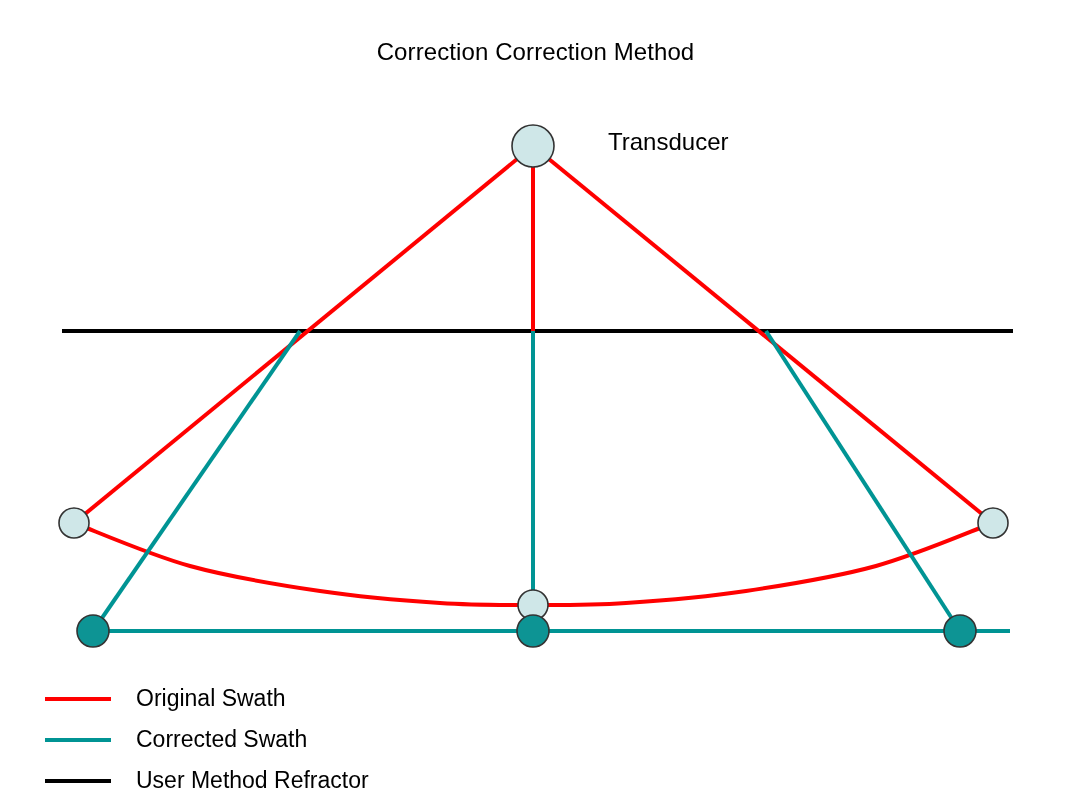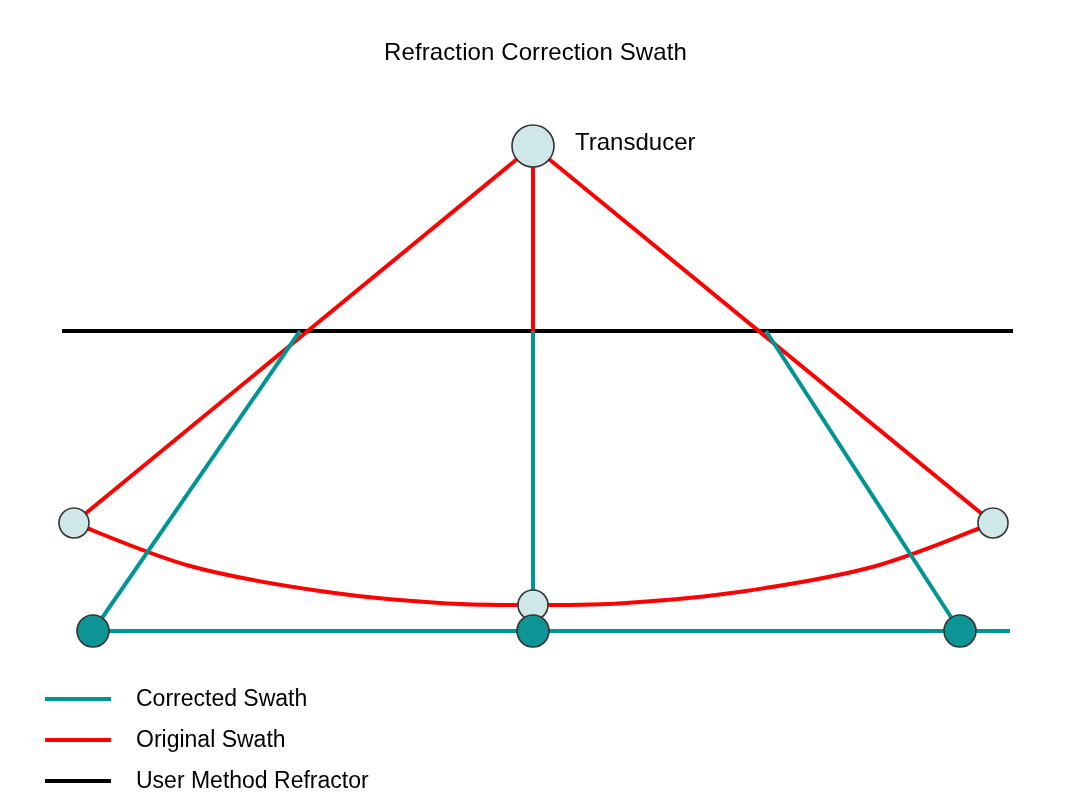--- a/index.html
+++ b/index.html
@@ -37,21 +37,21 @@
     color: #000000;
     white-space: nowrap;
   }
   .node-label {
     position: absolute;
     font-size: 24px;
     color: #000000;
     white-space: nowrap;
   }
   #transducer-label {
-    left: 575px;
+    left: 608px;
     top: 128px;
   }
   .legend {
     position: absolute;
     left: 45px;
     top: 682px;
     width: 520px;
   }
   .legend-row {
     position: relative;
@@ -95,32 +95,32 @@
         <circle cx="533" cy="146" r="21" fill="#cfe7e8" stroke="#333333" stroke-width="1.6"></circle>
         <circle cx="74" cy="523" r="15" fill="#cfe7e8" stroke="#333333" stroke-width="1.6"></circle>
         <circle cx="533" cy="605" r="15" fill="#cfe7e8" stroke="#333333" stroke-width="1.6"></circle>
         <circle cx="993" cy="523" r="15" fill="#cfe7e8" stroke="#333333" stroke-width="1.6"></circle>
         <circle cx="93" cy="631" r="16" fill="#0d9494" stroke="#333333" stroke-width="1.6"></circle>
         <circle cx="533" cy="631" r="16" fill="#0d9494" stroke="#333333" stroke-width="1.6"></circle>
         <circle cx="960" cy="631" r="16" fill="#0d9494" stroke="#333333" stroke-width="1.6"></circle>
       </g>
   </svg>
 
-  <div class="fig-title">Refraction Correction Swath</div>
+  <div class="fig-title">Correction Correction Method</div>
 
   <div class="node-label" id="transducer-label">Transducer</div>
 
   <div class="legend">
     <div class="legend-row">
+      <div class="legend-swatch" style="background: rgb(255, 0, 0); height: 4px;"></div>
+      <div class="legend-text">Original Swath</div>
+    </div>
+    <div class="legend-row">
       <div class="legend-swatch" style="background: rgb(0, 148, 148); height: 4px;"></div>
       <div class="legend-text">Corrected Swath</div>
-    </div>
-    <div class="legend-row">
-      <div class="legend-swatch" style="background: rgb(255, 0, 0); height: 4px;"></div>
-      <div class="legend-text">Original Swath</div>
     </div>
     <div class="legend-row">
       <div class="legend-swatch" style="background: rgb(0, 0, 0); height: 4px;"></div>
       <div class="legend-text">User Method Refractor</div>
     </div>
   </div>
 
 </div>
 
 </body></html>

